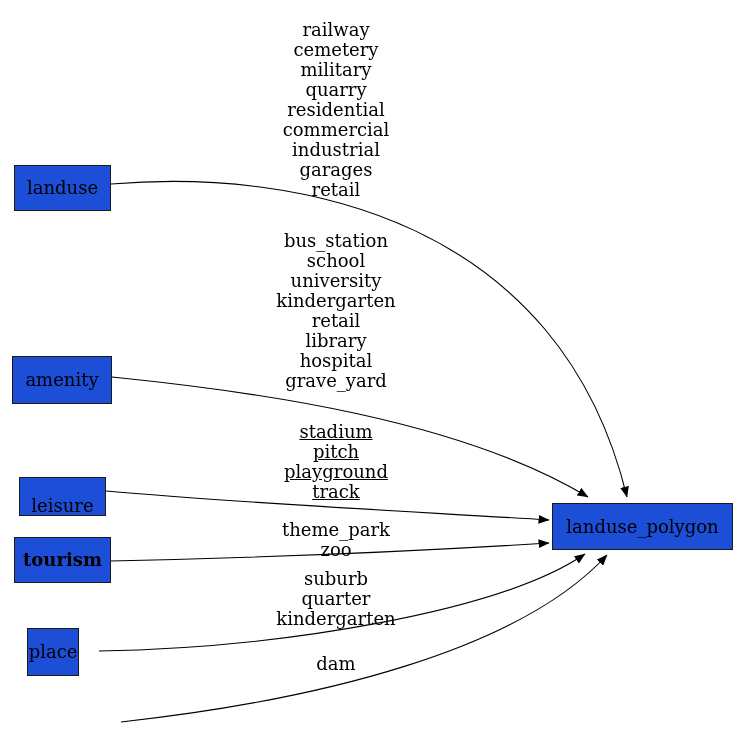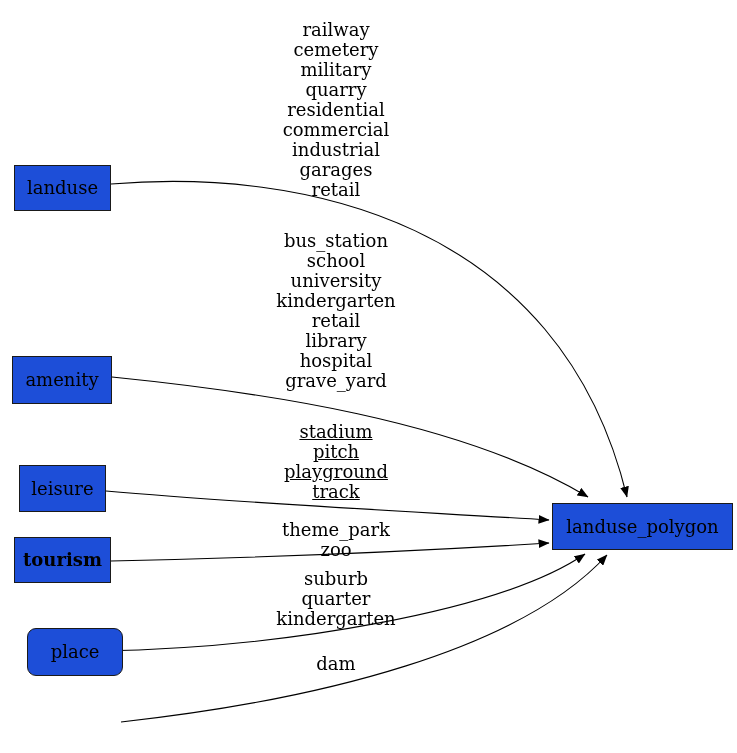--- a/index.html
+++ b/index.html
@@ -35,23 +35,23 @@
     background: #1d4ed8;
     display: flex;
     align-items: center;
     justify-content: center;
     font-size: 18px;
     line-height: 1;
     white-space: nowrap;
   }
   .n-landuse         { left: 14px;  top: 165px; width: 97px;  height: 46px; }
   .n-amenity         { left: 12px;  top: 356px; width: 100px; height: 48px; }
-  .n-leisure         { left: 19px;  top: 465px; width: 87px;  height: 47px; }
+  .n-leisure         { left: 19px;  top: 477px; width: 87px;  height: 39px; align-items: flex-end; }
   .n-tourism         { left: 14px;  top: 537px; width: 97px;  height: 46px; font-weight: bold; }
-  .n-place           { left: 27px;  top: 628px; width: 96px;  height: 48px; border-radius: 9px; }
+  .n-place           { left: 27px;  top: 628px; width: 52px;  height: 48px; }
   .n-waterway        { left: 6px;   top: 700px; width: 115px; height: 47px; }
   .n-landuse_polygon { left: 552px; top: 503px; width: 181px; height: 47px; }
   .edge-label {
     position: absolute;
     left: 336px;
     transform: translateX(-50%);
     text-align: center;
     font-size: 18px;
     line-height: 20px;
     white-space: pre-line;

